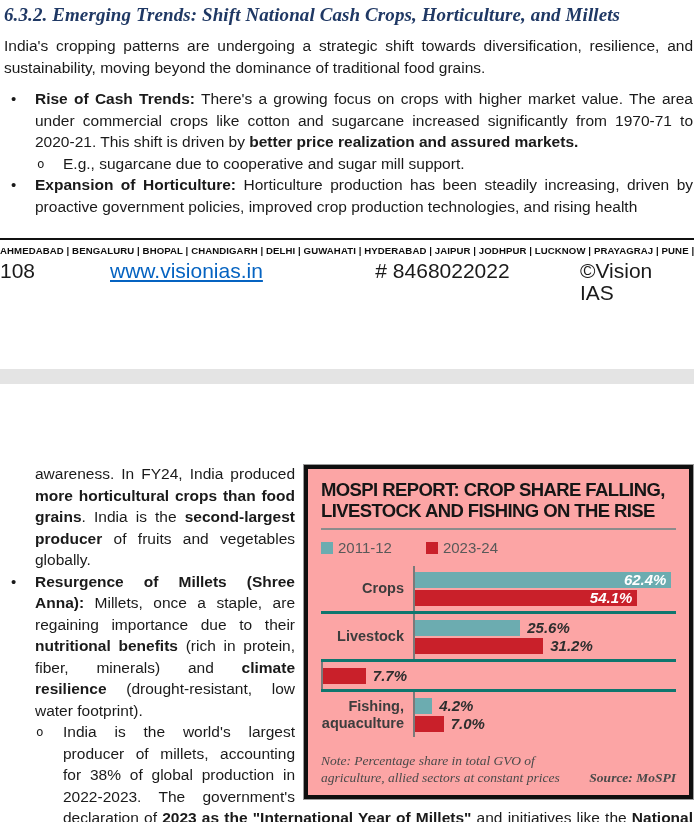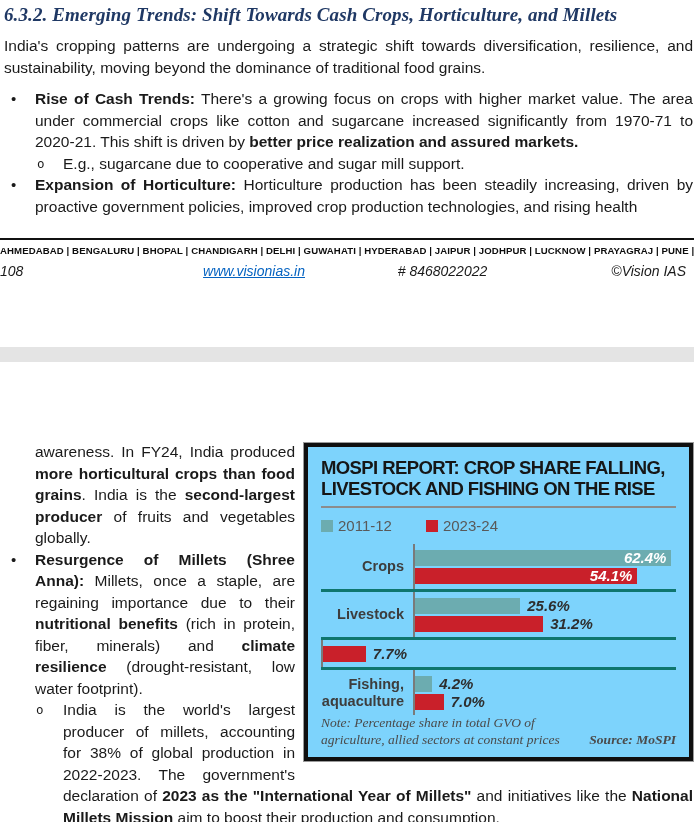--- a/index.html
+++ b/index.html
@@ -40,45 +40,45 @@
   
   .pfooter { margin-top: 21px; }
   .footer-rule { border-top: 2px solid #111; margin-bottom: 3px; }
   .cities {
     font-size: 9.6px; font-weight: bold; letter-spacing: 0.1px;
     white-space: nowrap; text-align: center; color: #0d0d0d;
     line-height: 15px;
   }
   .footer-row {
     display: flex; align-items: baseline;
-    font-size: 14px; line-height: 22px; margin-top: 2px; font-style: italic;
+    font-size: 21px; line-height: 22px; margin-top: 2px;
   }
   .footer-row .cell-page { width: 110px; text-align: left; }
-  .footer-row .cell-url  { width: 195px; text-align: right; }
+  .footer-row .cell-url  { width: 195px; text-align: left; }
   .footer-row .cell-phone{ width: 275px; text-align: center; }
-  .footer-row .cell-copy { flex: 1; text-align: right; padding-right: 8px; }
+  .footer-row .cell-copy { flex: 1; text-align: left; padding-right: 8px; }
   .site-link { color: #0563c1; text-decoration: underline; cursor: pointer; }
 
   
   .gray-band { height: 15px; background: #e4e4e4; margin-top: 65px; }
 
   
   .p2 { margin-top: 79px; padding: 0 1px 0 4px; }
   .p2-flow { font-size: 15.5px; line-height: 21.5px; text-align: justify; }
   .p2 .blist > li { padding-left: 31px; }
   .p2 .cont-para { padding-left: 31px; }
   .p2 .sub-bullet { position: relative; padding-left: 59px; }
   .p2 .sub-bullet .sub-marker { left: 32px; }
 
   
   .chart-box {
     float: right; width: 389px; margin: 2px 0 6px 9px;
     border: 4px solid #0f0f0f;
     outline: 1px solid #9a9a9a;
-    background: #7dd3fc;
+    background: #fca5a5;
     padding: 10px 13px 9px 13px;
   }
   .chart-title {
     font-weight: bold; font-size: 18.5px; line-height: 21px;
     letter-spacing: -0.6px; color: #161616;
     text-transform: uppercase;
     padding-bottom: 7px; border-bottom: 2px solid #8c8c8c;
   }
   .chart-legend { display: flex; gap: 34px; margin: 9px 0 10px 0; text-align: center; }
   .legend-item { display: flex; align-items: center; gap: 5px;
@@ -97,34 +97,34 @@
   .bar { height: 16px; position: relative; flex-shrink: 0; }
   .bar-label-in {
     position: absolute; right: 5px; top: 0;
     color: #ffffff; font-weight: bold; font-size: 15px; line-height: 16px;
   }
   .bar-label-out {
     margin-left: 7px; font-weight: bold; font-size: 15px; color: #2e2e2e;
   }
   .chart-note {
     display: flex; justify-content: space-between; align-items: flex-end;
-    margin-top: 0;
+    margin-top: 16px;
     font-family: "Liberation Serif", serif; font-style: italic;
     font-size: 13.5px; line-height: 16.5px; color: #4a4a4a;
   }
   .chart-note .note-text { width: 73%; }
   .chart-note .note-source { white-space: nowrap; font-weight: 600; }
 </style>
 </head>
 <body>
 
 <div class="page">
 
   <section class="p1">
-    <h1 class="doc-heading">6.3.2. Emerging Trends: Shift Towards Cash Crops, Horticulture, and Millets</h1>
+    <h1 class="doc-heading">6.3.2. Emerging Trends: Shift National Cash Crops, Horticulture, and Millets</h1>
 
     <p class="body-text intro">India's cropping patterns are undergoing a strategic shift towards diversification, resilience, and sustainability, moving beyond the dominance of traditional food grains.</p>
 
     <ul class="blist body-text">
       <li>
         <span class="bullet-marker">•</span>
         <b>Rise of Cash Trends:</b><span> There's a growing focus on crops with higher market value. The area under commercial crops like cotton and sugarcane increased significantly from 1970-71 to 2020-21. This shift is driven by </span><b>better price realization and assured markets.</b>
         <div class="sub-line">
           <span class="sub-marker">o</span>
           <span>E.g., sugarcane due to cooperative and sugar mill support.</span>

